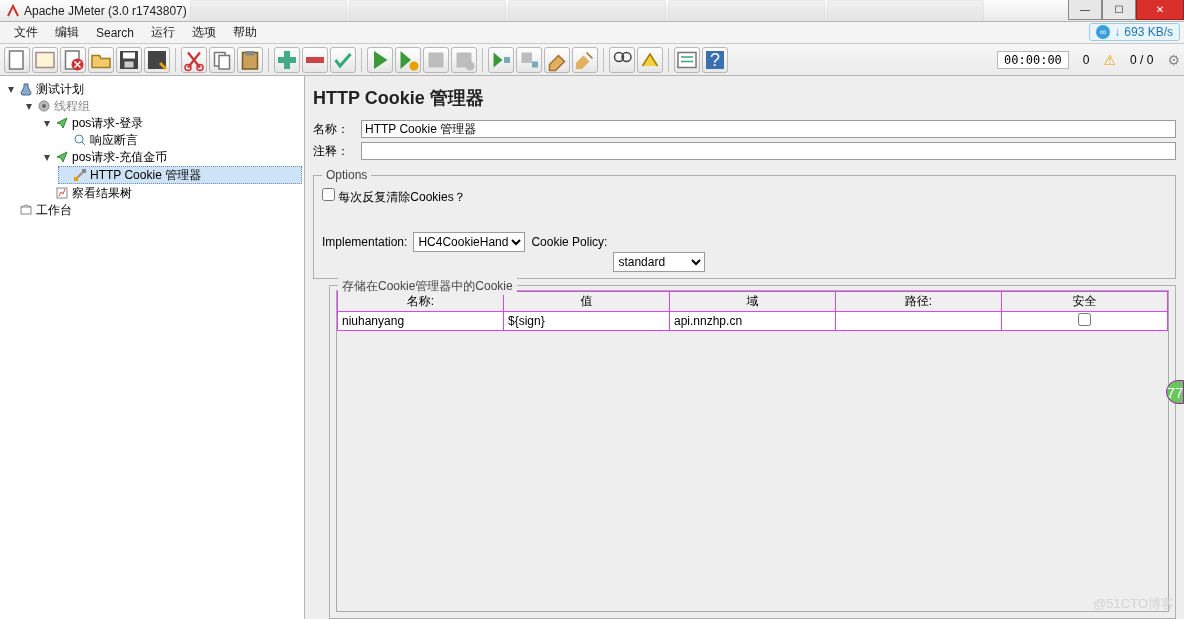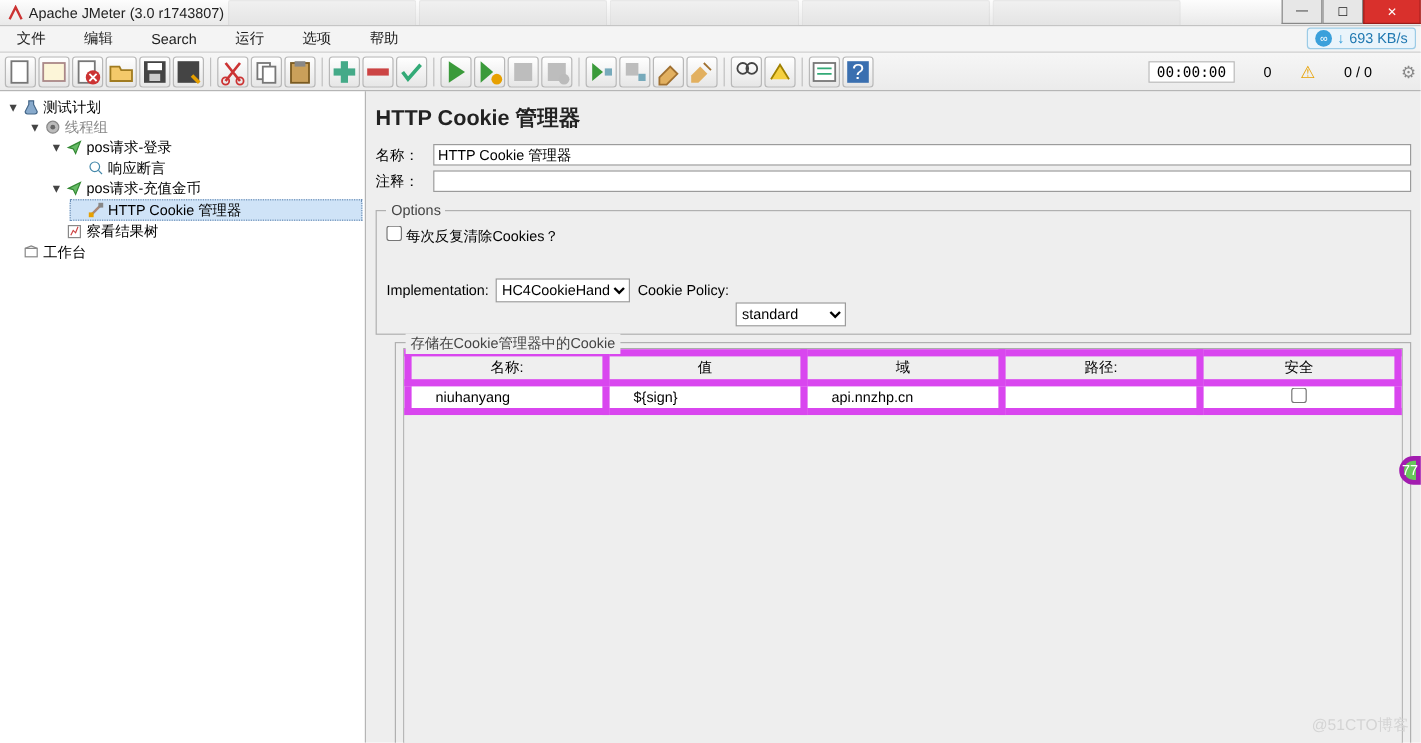--- a/index.html
+++ b/index.html
@@ -9,30 +9,30 @@
 .titlebar { height: 22px; background: linear-gradient(#fdfdfd,#e9e9e9); border-bottom: 1px solid #b5b5b5; display: flex; align-items: center; padding-left: 6px; position: relative; }
 .titlebar .app-icon { width: 14px; height: 14px; margin-right: 4px; }
 .titlebar .title { color: #222; font-size: 12px; }
 .titlebar .browser-tabs { position: absolute; left: 190px; right: 200px; height: 100%; opacity: .35; display:flex; gap:2px; }
 .titlebar .browser-tabs span { flex:1; background:#dcdcdc; border:1px solid #c4c4c4; border-bottom:none; border-radius:2px 2px 0 0; }
 .win-controls { position: absolute; right: 0; top: 0; display: flex; }
 .win-btn { width: 34px; height: 20px; border: 1px solid #888; border-top: none; display:flex; align-items:center; justify-content:center; font-size:10px; color:#222; background:#e7e7e7; }
 .win-btn.close { background:#d9302c; color:#fff; border-color:#9a1d1a; width:48px; }
 
 
-.menubar { height: 22px; background:#f4f4f4; border-bottom:1px solid #c9c9c9; display:flex; align-items:center; padding-left:6px; gap:16px; position:relative;}
+.menubar { height: 22px; background:#f4f4f4; border-bottom:1px solid #c9c9c9; display:flex; align-items:center; padding-left:6px; gap:1px; position:relative;}
 .menubar .menu-item { padding: 2px 8px; color:#222; cursor:default; }
 .speed-badge { position:absolute; right:4px; top:1px; display:flex; align-items:center; gap:4px; background:#eaf4fb; border:1px solid #9ccbe6; border-radius:3px; padding:0 6px; height:18px; color:#1e77b0; }
 .speed-badge .cloud { width:14px; height:14px; background:#3aa0db; border-radius:50%; display:flex; align-items:center; justify-content:center; color:#fff; font-size:9px;}
 
 
 .toolbar { height: 32px; background:linear-gradient(#f6f6f6,#ebebeb); border-bottom:1px solid #b5b5b5; display:flex; align-items:center; padding:0 4px; gap:2px; position:relative;}
 .tbtn { width:26px; height:26px; border:1px solid #b8b8b8; background:linear-gradient(#fff,#e6e6e6); border-radius:3px; display:flex; align-items:center; justify-content:center; }
 .tsep { width:1px; height:24px; background:#c0c0c0; margin:0 3px; }
-.toolbar-right { position:absolute; right:4px; display:flex; align-items:center; gap:24px;}
+.toolbar-right { position:absolute; right:4px; display:flex; align-items:center; gap:14px;}
 .timer { border:1px solid #b8b8b8; background:#fff; padding:1px 6px; font-family:monospace; }
 .tri { font-size:14px; }
 
 
 .main { display:flex; height: calc(619px - 22px - 22px - 32px); }
 .tree-pane { width: 305px; border-right:1px solid #b5b5b5; background:#fff; padding:4px 2px; overflow:hidden;}
 .tree ul { list-style:none; padding-left:18px; }
 .tree > ul { padding-left:2px; }
 .tree li { white-space:nowrap; line-height:16px; margin:1px 0;}
 .tree .row { display:flex; align-items:center; gap:3px; padding:0 2px;}
@@ -50,32 +50,32 @@
 fieldset legend { padding:0 4px; color:#444; }
 .options-row { display:flex; align-items:center; gap:6px; margin-top:6px;}
 .options-row label { font-weight:normal; }
 select { height:20px; border:1px solid #9b9b9b; background:#fff; }
 .impl-sel { width:112px; }
 .policy-sel { width:92px;margin-top:40px; }
 
 .cookies { flex:1; margin:0 8px 0 24px; border:1px solid #b0b0b0; padding:4px 6px 6px; display:flex; flex-direction:column; position:relative;}
 .cookies .legend { position:absolute; top:-8px; left:8px; background:#eee; padding:0 4px; color:#444;}
 table { border-collapse:collapse; width:100%; background:#fff; }
-th, td { border:6px solid #d946ef; padding:1px 20px; height:16px; text-align:left; background:#fff;}
+th, td { border:1px solid #d946ef; padding:1px 4px; height:16px; text-align:left; background:#fff;}
 th { background:#efefef; font-weight:normal; text-align:center;}
 .table-wrap { border:1px solid #aaa; background:#eee; }
 .table-body { height:280px; background:#eee;}
 .centered-chk { text-align:center; }
 
 .bottom-btns { display:flex; justify-content:center; gap:10px; padding:6px 0 8px;}
 .bottom-btns button { min-width:70px; height:22px; border:1px solid #9b9b9b; background:linear-gradient(#fdfdfd,#e4e4e4); border-radius:2px; padding:0 12px;}
 .bottom-btns button.bold { font-weight:bold; border:1px solid #6f8fb3;}
 
 .watermark { position:absolute; right:10px; bottom:6px; color:#d4d4d4; font-size:13px;}
-.green-dot { position:absolute; right:0; top:380px; width:18px; height:24px; background:#68c65b; border-radius:12px 0 0 12px; border:4px solid #a21caf; color:#fff; font-size:12px; display:flex; align-items:center; justify-content:center;margin-left:20px;}
+.green-dot { position:absolute; right:0; top:380px; width:18px; height:24px; background:#68c65b; border-radius:12px 0 0 12px; border:1px solid #a21caf; color:#fff; font-size:15px; display:flex; align-items:center; justify-content:center;margin-left:20px;}
 </style>
 </head>
 <body>
 
 <div class="titlebar">
   <span class="app-icon">
     <svg viewBox="0 0 14 14">
         <path d="M2 12 L7 2 L12 12" fill="none" stroke="#c33" stroke-width="2"></path>
       </svg>
   </span>

